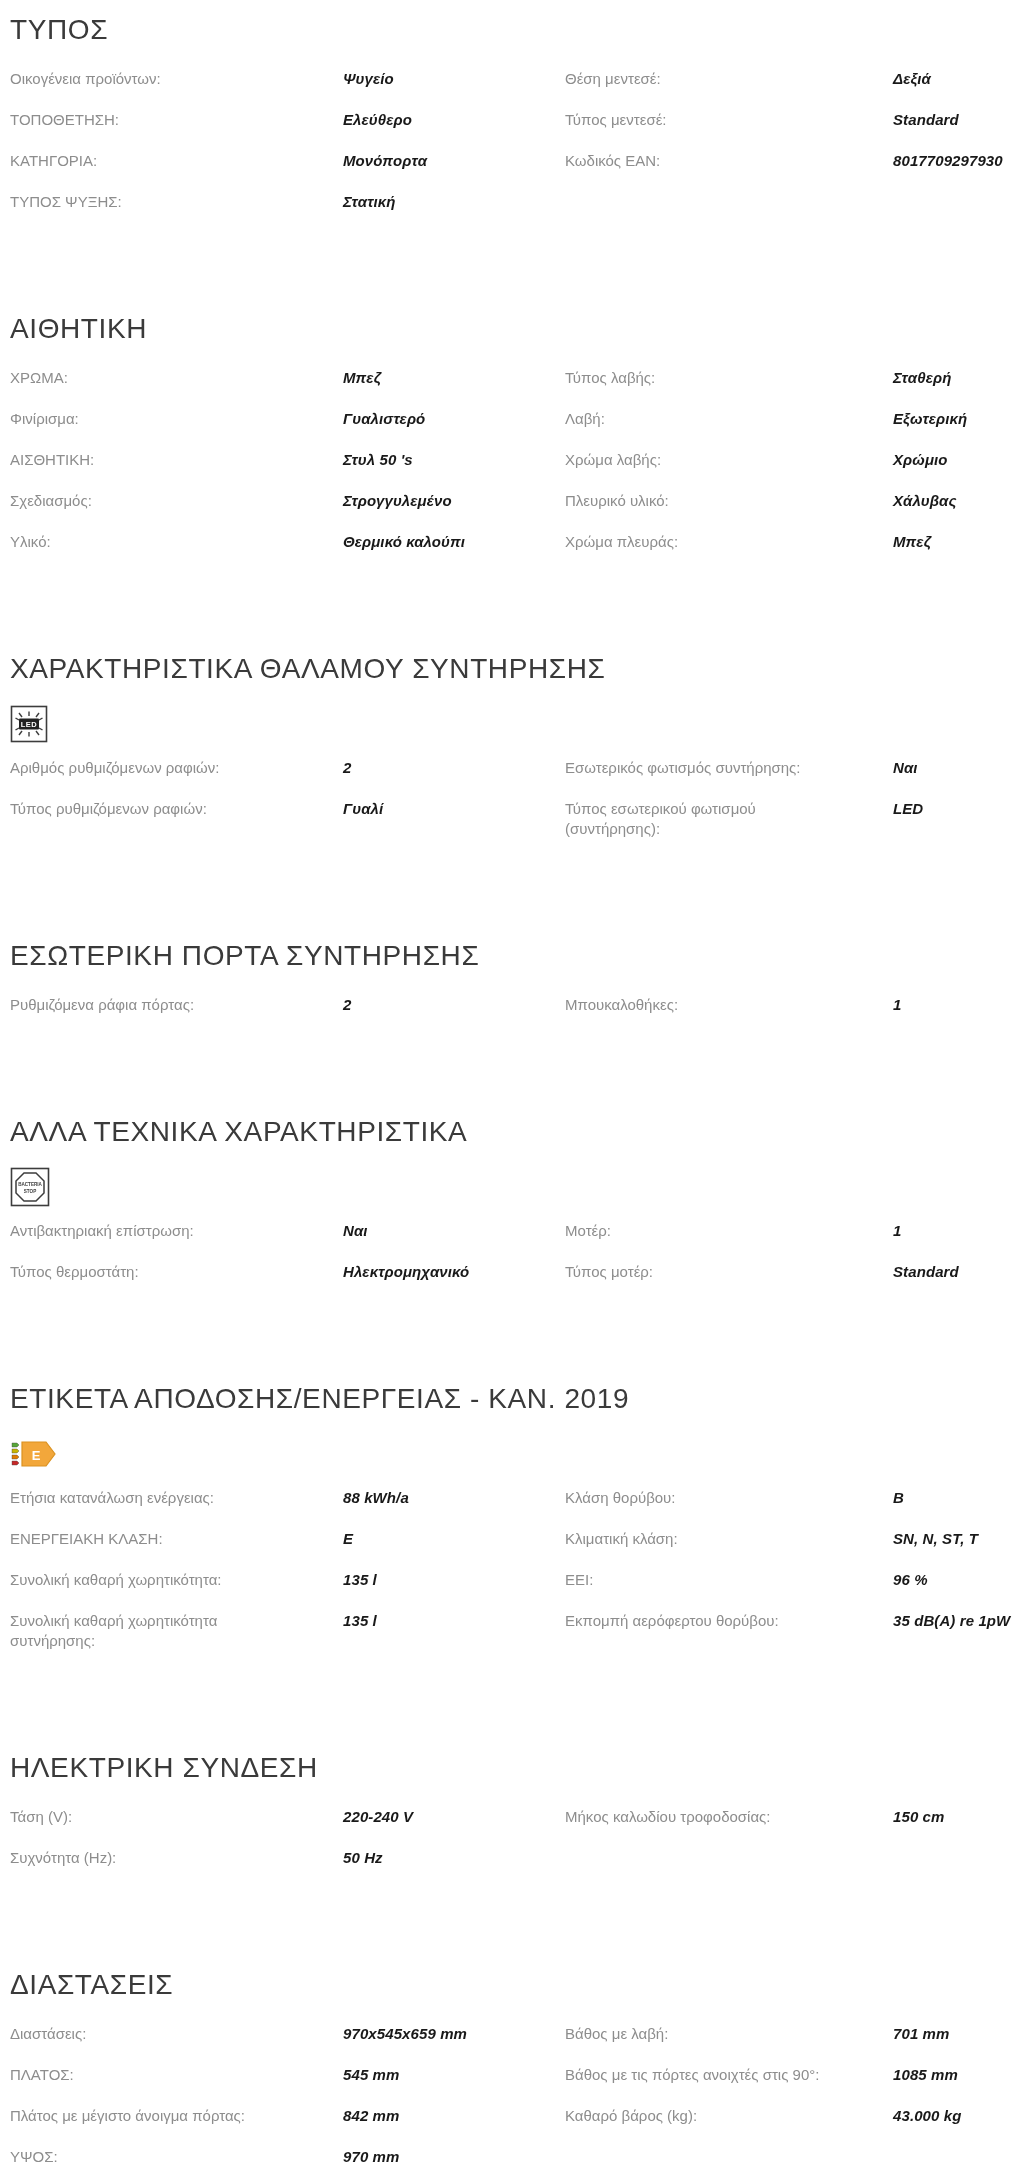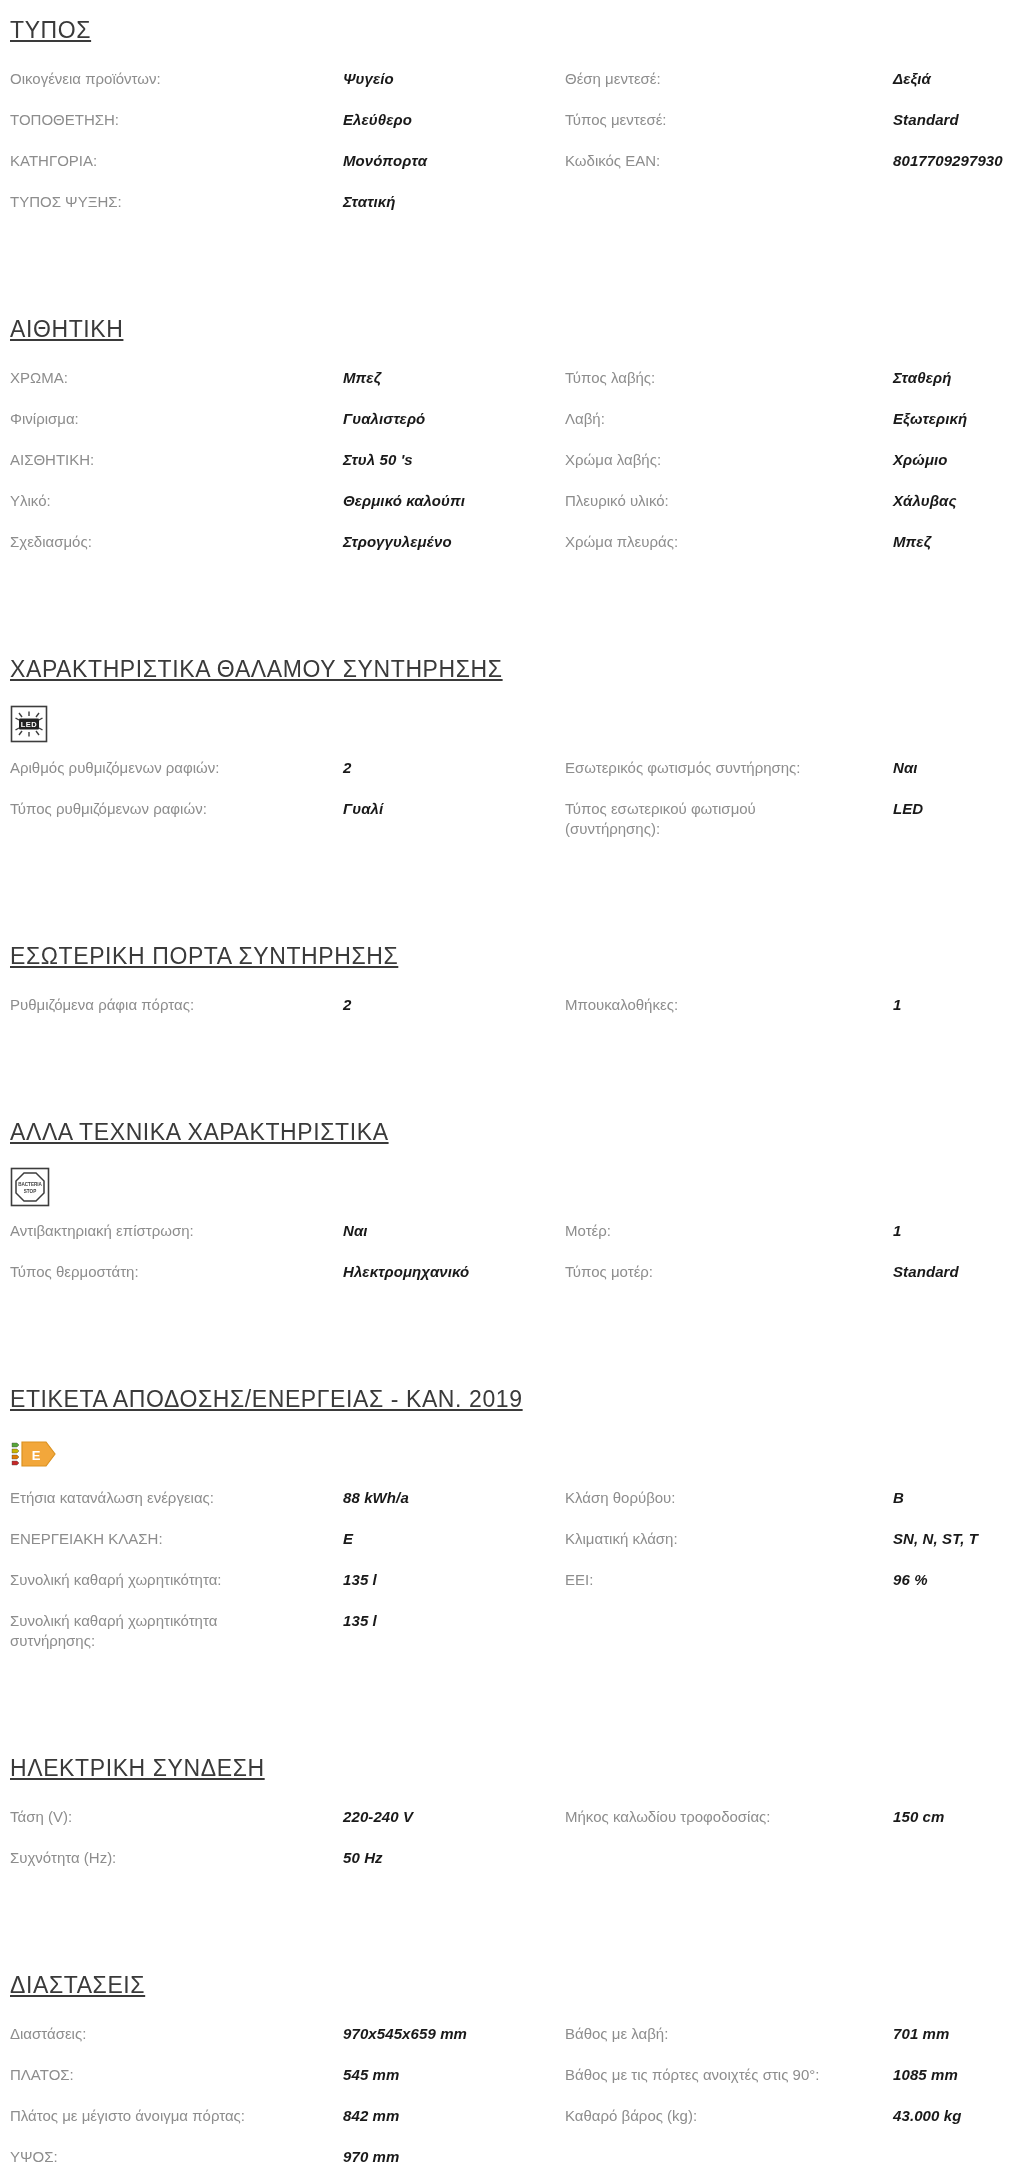--- a/index.html
+++ b/index.html
@@ -7,24 +7,23 @@
   body {
     width:1024px; min-height:2182px;
     font-family:"Liberation Sans","DejaVu Sans",sans-serif;
     color:#191919;
     padding:10px 0 0 10px;
     overflow-x:hidden;
   }
   .spec-section { margin-top:84px; }
   .spec-section:first-child { margin-top:8px; }
   .section-title {
-    font-size:23px; font-weight:400; color:#3a3a3a;
+    font-size:28px; font-weight:400; color:#3a3a3a;
     letter-spacing:0.6px; line-height:24px;
     margin-bottom:27px;
-    text-decoration:underline;
   }
   .icon-row { margin:-4px 0 14px 0; height:40px; display:flex; align-items:center; gap:10px; }
   .pairs { display:flex; align-items:flex-start; }
   .col { display:flex; flex-direction:column; }
   .col-left  { width:555px; }
   .col-right { width:449px; }
   .row { display:flex; align-items:flex-start; margin-bottom:21px; }
   .row .label {
     font-size:15px; color:#8d8d8d; line-height:20px;
     flex:0 0 auto;
@@ -90,26 +89,26 @@
           </div>
           <div class="row">
             <div class="label"><span>Φινίρισμα:</span></div>
             <div class="value">Γυαλιστερό</div>
           </div>
           <div class="row">
             <div class="label"><span>ΑΙΣΘΗΤΙΚΗ:</span></div>
             <div class="value">Στυλ 50 's</div>
           </div>
           <div class="row">
+            <div class="label"><span>Σχεδιασμός:</span></div>
+            <div class="value">Στρογγυλεμένο</div>
+          </div>
+          <div class="row">
             <div class="label"><span>Υλικό:</span></div>
             <div class="value">Θερμικό καλούπι</div>
-          </div>
-          <div class="row">
-            <div class="label"><span>Σχεδιασμός:</span></div>
-            <div class="value">Στρογγυλεμένο</div>
           </div>
         </div>
         <div class="col col-right">
           <div class="row">
             <div class="label"><span>Τύπος λαβής:</span></div>
             <div class="value">Σταθερή</div>
           </div>
           <div class="row">
             <div class="label"><span>Λαβή:</span></div>
             <div class="value">Εξωτερική</div>
@@ -262,20 +261,24 @@
             <div class="value">B</div>
           </div>
           <div class="row">
             <div class="label"><span>Κλιματική κλάση:</span></div>
             <div class="value">SN, N, ST, T</div>
           </div>
           <div class="row">
             <div class="label"><span>EEI:</span></div>
             <div class="value">96 %</div>
           </div>
+          <div class="row">
+            <div class="label"><span>Εκπομπή αερόφερτου θορύβου:</span></div>
+            <div class="value">35 dB(A) re 1pW</div>
+          </div>
         </div>
       </div>
     </section>
     <section class="spec-section">
       <h2 class="section-title">ΗΛΕΚΤΡΙΚΗ ΣΥΝΔΕΣΗ</h2>
       <div class="pairs">
         <div class="col col-left">
           <div class="row">
             <div class="label"><span>Τάση (V):</span></div>
             <div class="value">220-240 V</div>

